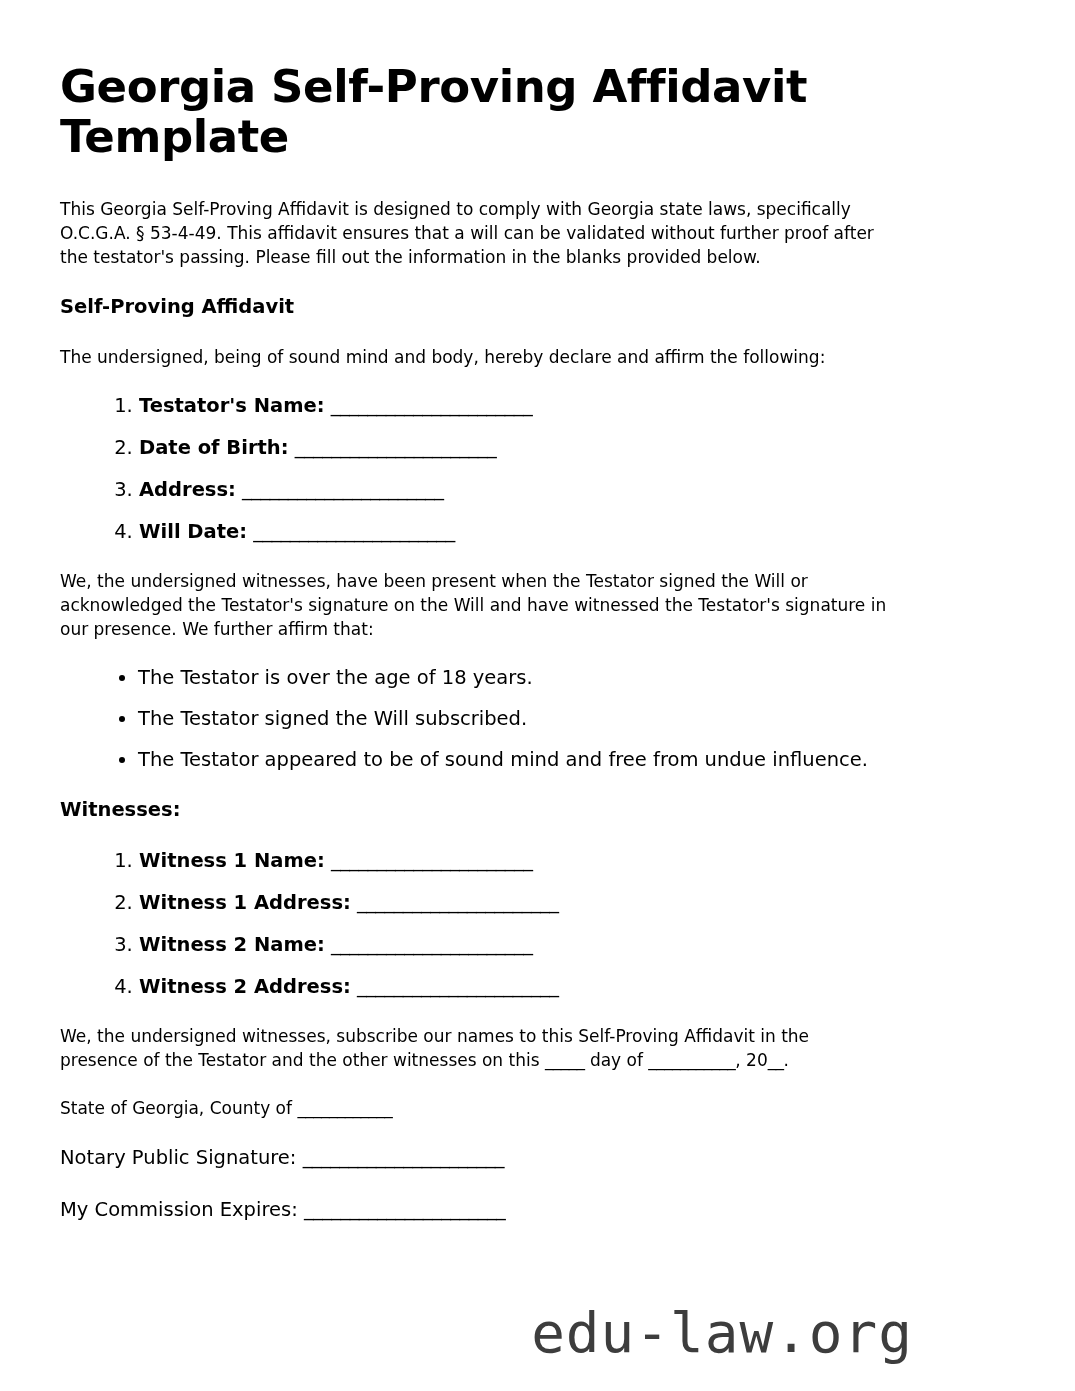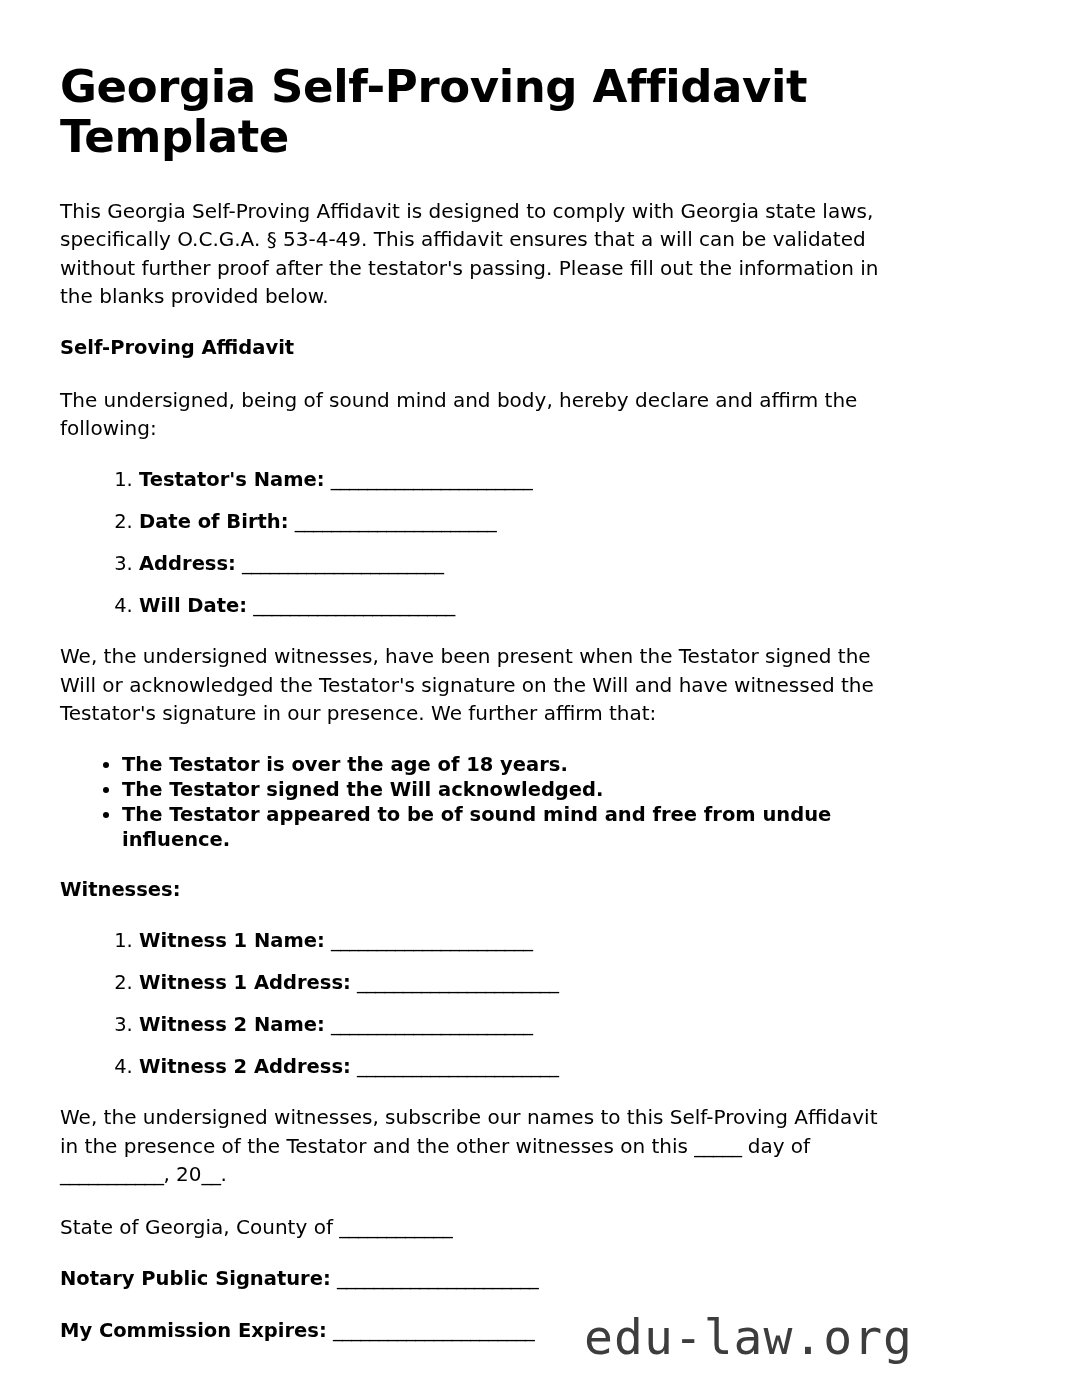--- a/index.html
+++ b/index.html
@@ -23,21 +23,21 @@
     padding: 62px 64px 0 60px;
   }
   .doc-title {
     font-size: 45px;
     font-weight: bold;
     line-height: 1.12;
     letter-spacing: -0.4px;
     margin: 0 0 34px 0;
   }
   p.body-text {
-    font-size: 20px;
+    font-size: 17px;
     line-height: 1.42;
     margin: 0 0 24px 0;
     max-width: 952px;
   }
   h2.section-heading {
     font-size: 19.5px;
     font-weight: bold;
     line-height: 1.42;
     margin: 0 0 24px 0;
   }
@@ -58,43 +58,42 @@
   }
   ul.bullet-list {
     margin: 0 0 24px 0;
     padding: 0 0 0 62px;
     list-style-position: outside;
     list-style-type: disc;
   }
   ul.bullet-list > li {
     font-size: 19.5px;
     line-height: 1.29;
-    margin: 0;
+    margin: 16px;
     padding: 0;
-    font-weight: bold;
   }
   p.field-line {
     font-size: 19.5px;
     line-height: 1.42;
     margin: 0 0 24px 0;
   }
   p.field-line .field-label {
-    font-weight: bold;
+    font-weight: normal;
     margin-top: 35px;
   }
   .blank {
     white-space: pre;
     letter-spacing: -0.6px;
   }
   .watermark {
     position: absolute;
     right: 42px;
     bottom: 26px;
     font-family: "DejaVu Sans Mono", "Liberation Mono", monospace;
-    font-size: 48px;
+    font-size: 56px;
     letter-spacing: 1px;
     color: #3d3d3d;
   }
 </style>
 </head>
 <body>
 
 <div class="page">
 
   <h1 class="doc-title">Georgia Self-Proving Affidavit Template</h1>
@@ -121,21 +120,21 @@
     <li>
       <span class="field-label">Will Date:</span>
       <span class="blank">______________________</span>
     </li>
   </ol>
 
   <p class="body-text">We, the undersigned witnesses, have been present when the Testator signed the Will or acknowledged the Testator's signature on the Will and have witnessed the Testator's signature in our presence. We further affirm that:</p>
 
   <ul class="bullet-list">
     <li>The Testator is over the age of 18 years.</li>
-    <li>The Testator signed the Will acknowledged.</li>
+    <li>The Testator signed the Will subscribed.</li>
     <li>The Testator appeared to be of sound mind and free from undue influence.</li>
   </ul>
 
   <h2 class="section-heading">Witnesses:</h2>
 
   <ol class="numbered-list">
     <li>
       <span class="field-label">Witness 1 Name:</span>
       <span class="blank">______________________</span>
     </li>

